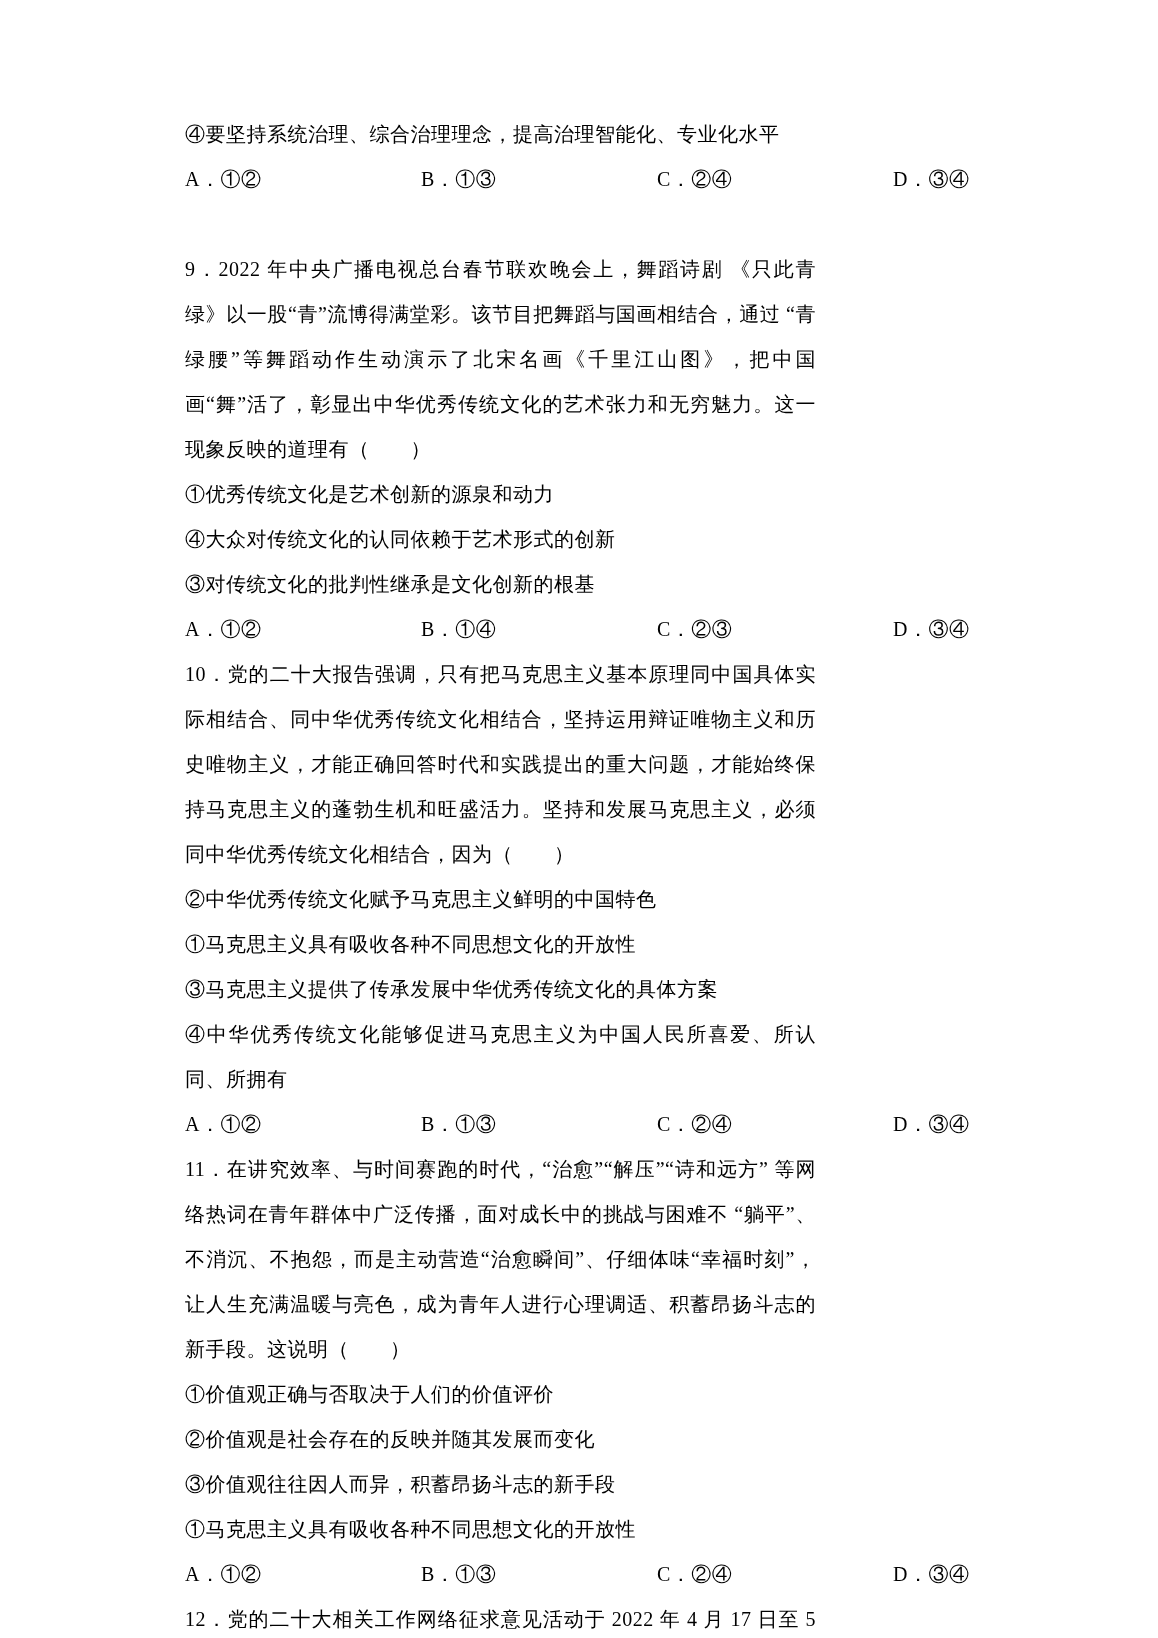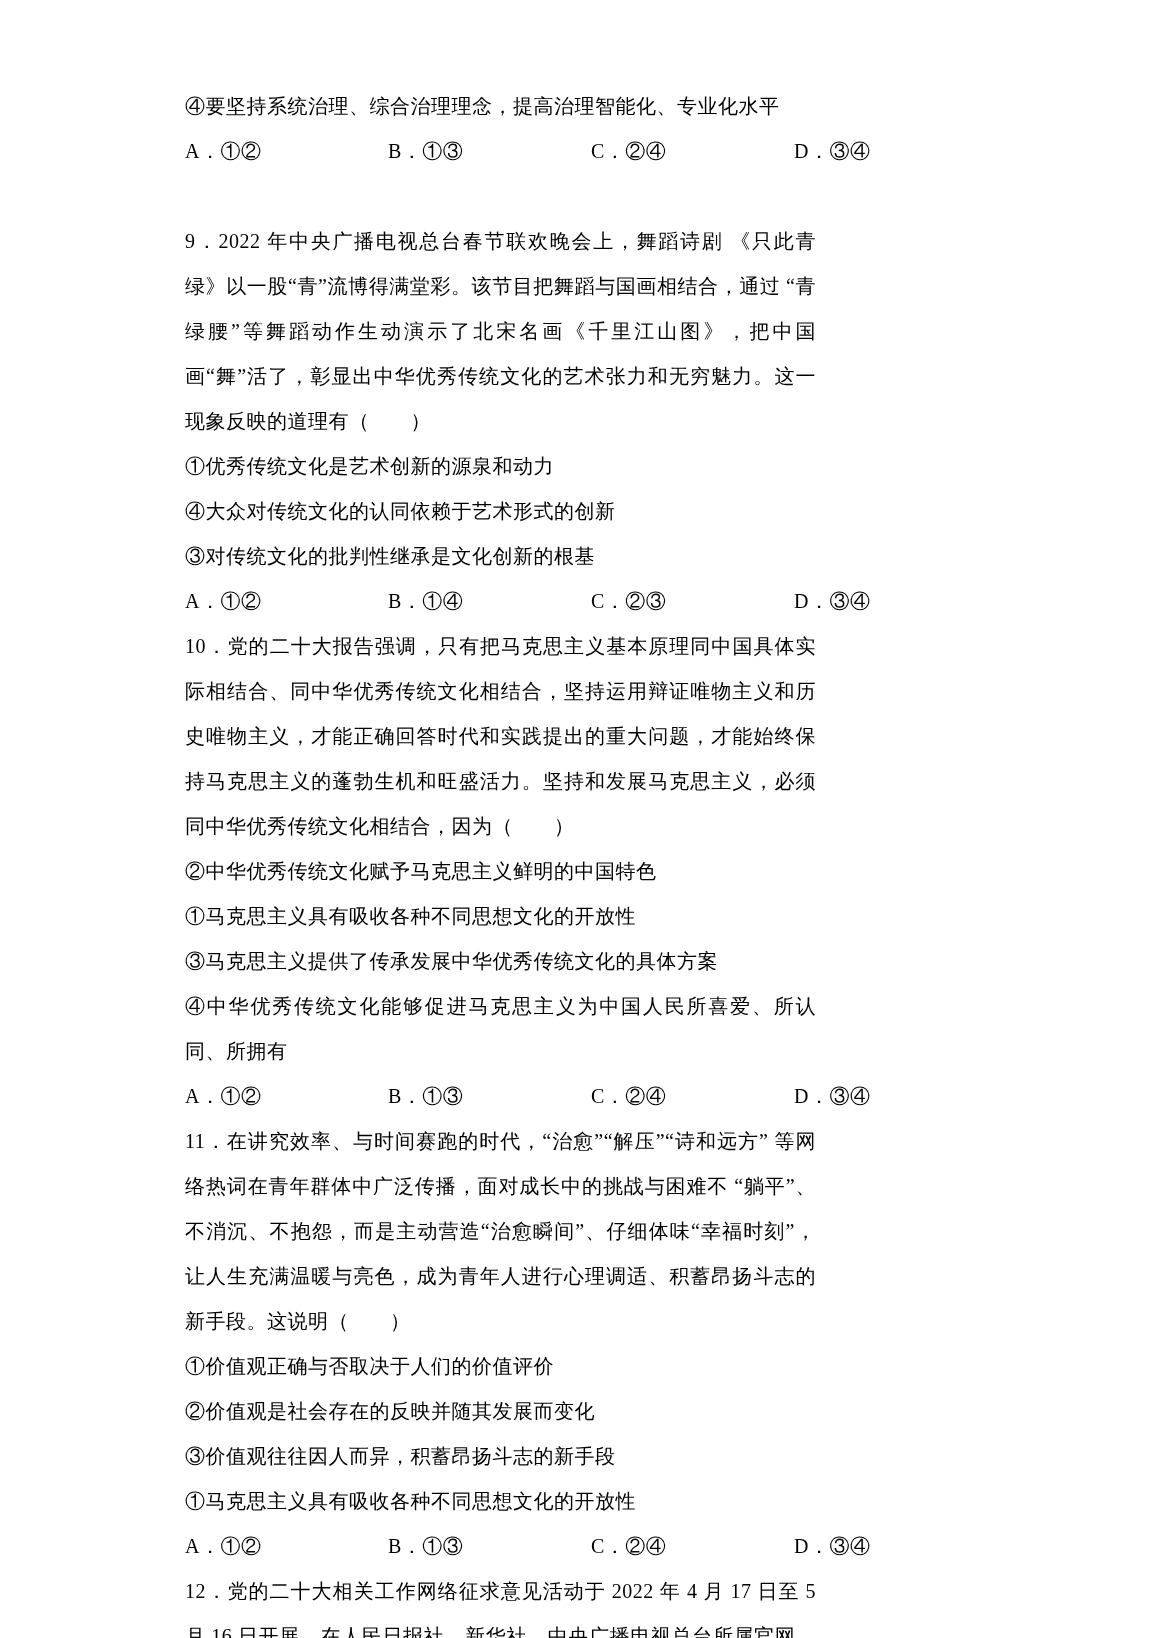--- a/index.html
+++ b/index.html
@@ -11,38 +11,39 @@
     width: 1158px;
     height: 1638px;
     overflow: hidden;
     font-family: "Liberation Serif", "DejaVu Serif", serif;
     color: #000000;
   }
   .page {
     box-sizing: border-box;
     width: 1064px;
     height: 1638px;
-    padding: 84px 248px 0 185px;
+    padding: 112px 248px 0 185px;
     background: #ffffff;
   }
   .line {
     margin: 0;
     font-size: 20px;
     line-height: 45px;
     text-align: justify;
     text-justify: inter-ideograph;
     letter-spacing: 0.5px;
     word-break: break-all;
   }
   .choices {
     display: grid;
     grid-template-columns: 203px 203px 203px 1fr;
     font-size: 20px;
     line-height: 45px;
     letter-spacing: 0.5px;
+    gap: 33px;
   }
   .choices span {
     white-space: nowrap;
     text-align: left;
   }
   .section-gap {
     height: 45px;
   }
 </style>
 </head>

